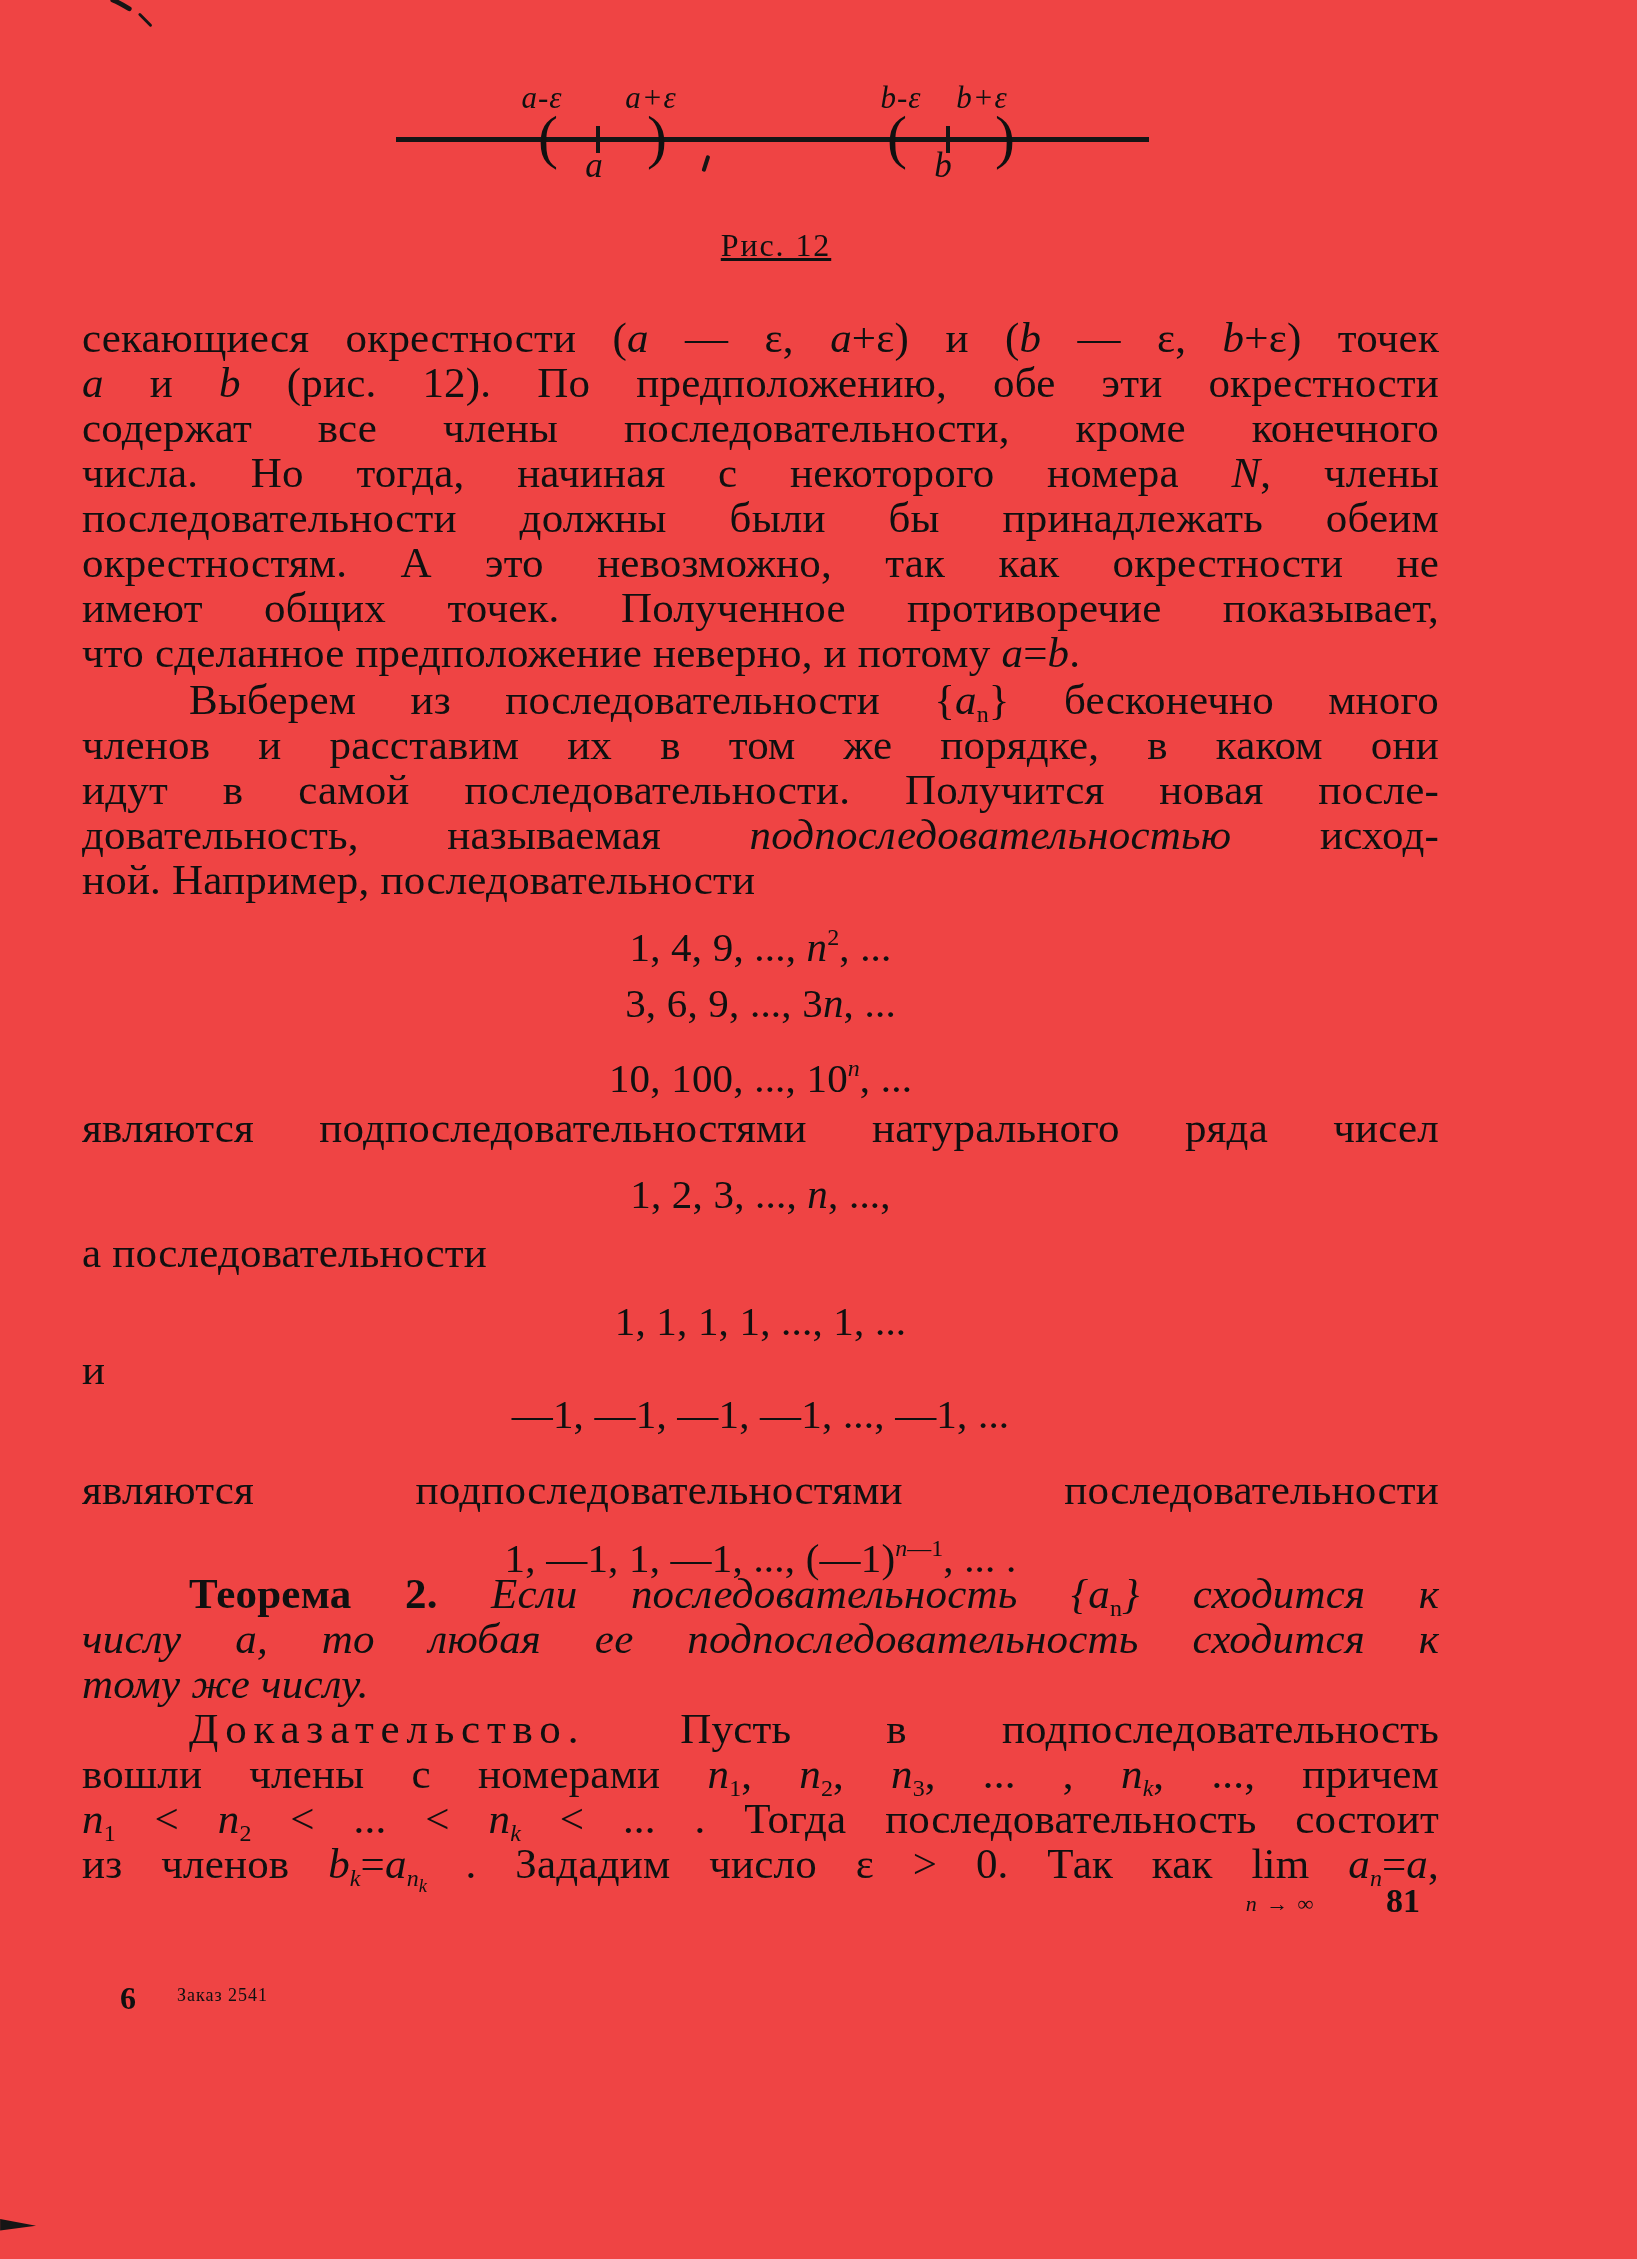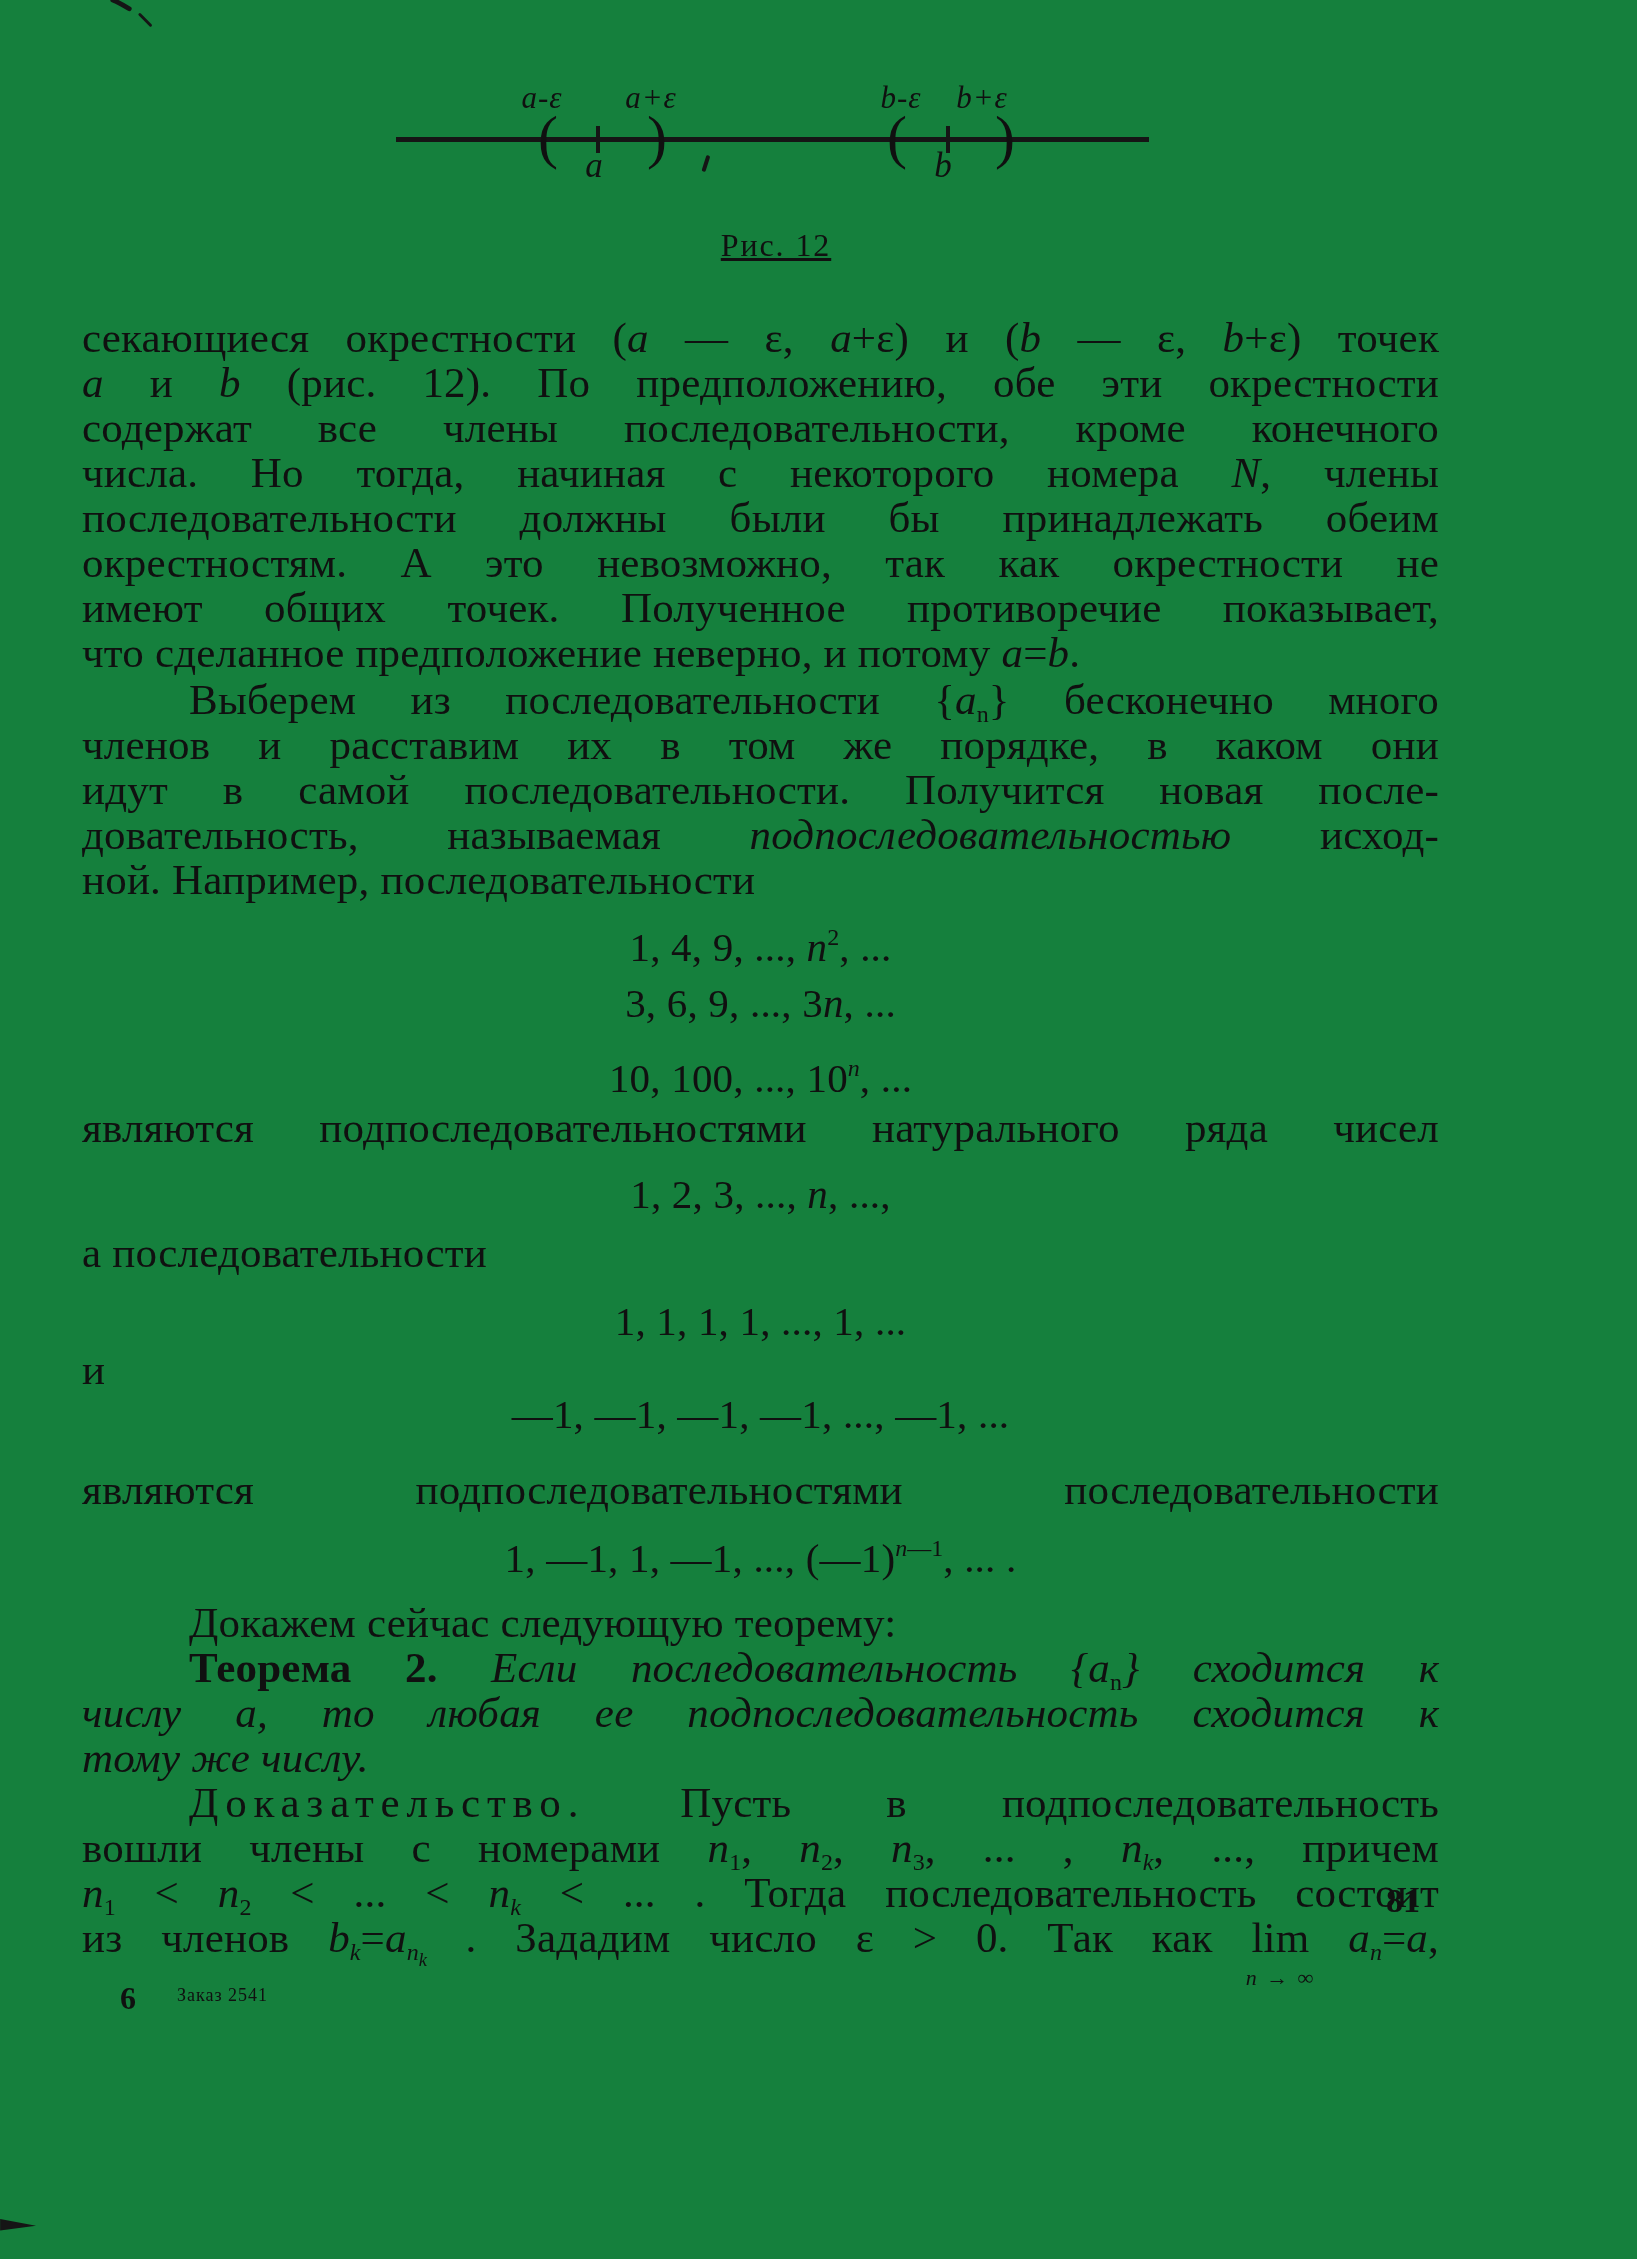--- a/index.html
+++ b/index.html
@@ -1,16 +1,16 @@
 <!DOCTYPE html>
 <html><head>
 <meta charset="utf-8">
 <style>
   html,body{margin:0;padding:0;background:#ffffff;}
-  .page{position:relative;width:1638px;height:2260px;background:#15803d;
+  .page{position:relative;width:1638px;height:2260px;background:#ef4444;
         font-family:"Liberation Serif",serif;color:#101010;overflow:hidden;}
 
   
   .figure{position:absolute;left:0;top:0;width:1638px;height:213px;}
   .hline{position:absolute;left:396px;top:137px;width:753px;height:4.9px;background:#151515;}
   .flabel{position:absolute;top:80px;transform:translateX(-50%);
           font-style:italic;font-size:31px;white-space:nowrap;letter-spacing:1px;}
   .paren{position:absolute;top:106px;transform:translateX(-50%);
          font-size:60px;line-height:62px;font-weight:400;}
   .tick{position:absolute;top:126px;width:3.9px;height:27px;background:#151515;}
@@ -99,21 +99,20 @@
       <div class="line formula" style="margin-top: 20.4px;"><span>3, 6, 9, ..., 3</span><span class="i">n</span><span>, ...</span></div>
       <div class="line formula" style="margin-top: 20.4px;"><span>10, 100, ..., 10</span><span class="sup i">n</span><span>, ...</span></div>
       <div class="line textline" style="margin-top: 13.6px;"><span>являются подпоследовательностями натурального ряда чисел</span></div>
       <div class="line formula" style="margin-top: 22px;"><span>1, 2, 3, ..., </span><span class="i">n</span><span>, ...,</span></div>
       <div class="line textline leftline" style="margin-top: 13.6px;"><span>а последовательности</span></div>
       <div class="line formula" style="margin-top: 24px;"><span>1, 1, 1, 1, ..., 1, ...</span></div>
       <div class="line textline leftline" style="margin-top: 2.9px;"><span>и</span></div>
       <div class="line formula"><span>—1, —1, —1, —1, ..., —1, ...</span></div>
       <div class="line textline" style="margin-top: 30px;"><span>являются подпоследовательностями последовательности</span></div>
       <div class="line formula" style="margin-top: 13.6px; text-align: right;"><span>1, —1, 1, —1, ..., (—1)</span><span class="sup i">n</span><span class="sup">—1</span><span>, ... .</span></div>
-      <div class="line textline leftline indent" style="margin-top: 29px;"><span>Докажем сейчас следующую теорему:</span></div>
       <div class="line textline indent"><span class="b">Теорема 2.</span><span> </span><span class="i">Если последовательность {</span><span class="i">a</span><span class="sub">n</span><span class="i">} сходится к</span></div>
       <div class="line textline"><span class="i">числу </span><span class="i">a</span><span class="i">, то любая ее подпоследовательность сходится к</span></div>
       <div class="line textline leftline"><span class="i">тому же числу.</span></div>
       <div class="line textline indent"><span class="sp">Доказательство.</span><span> Пусть в подпоследовательность</span></div>
       <div class="line textline"><span>вошли члены с номерами </span><span class="i">n</span><span class="sub">1</span><span>, </span><span class="i">n</span><span class="sub">2</span><span>, </span><span class="i">n</span><span class="sub">3</span><span>, ... , </span><span class="i">n</span><span class="sub i">k</span><span>, ..., причем</span></div>
       <div class="line textline"><span class="i">n</span><span class="sub">1</span><span> &lt; </span><span class="i">n</span><span class="sub">2</span><span> &lt; ... &lt; </span><span class="i">n</span><span class="sub i">k</span><span> &lt; ... . Тогда последовательность состоит</span></div>
       <div class="line textline"><span>из членов </span><span class="i">b</span><span class="sub i">k</span><span>=</span><span class="i">a</span><span class="sub i">n</span><span class="sub2 i">k</span><span> . Зададим число ε &gt; 0. Так как </span><span class="lim"><span>lim</span><span class="under">n → ∞</span></span><span> </span><span class="i">a</span><span class="sub i">n</span><span>=</span><span class="i">a</span><span>,</span></div>
     </div>
 
   <span class="footer-sig">6</span>

